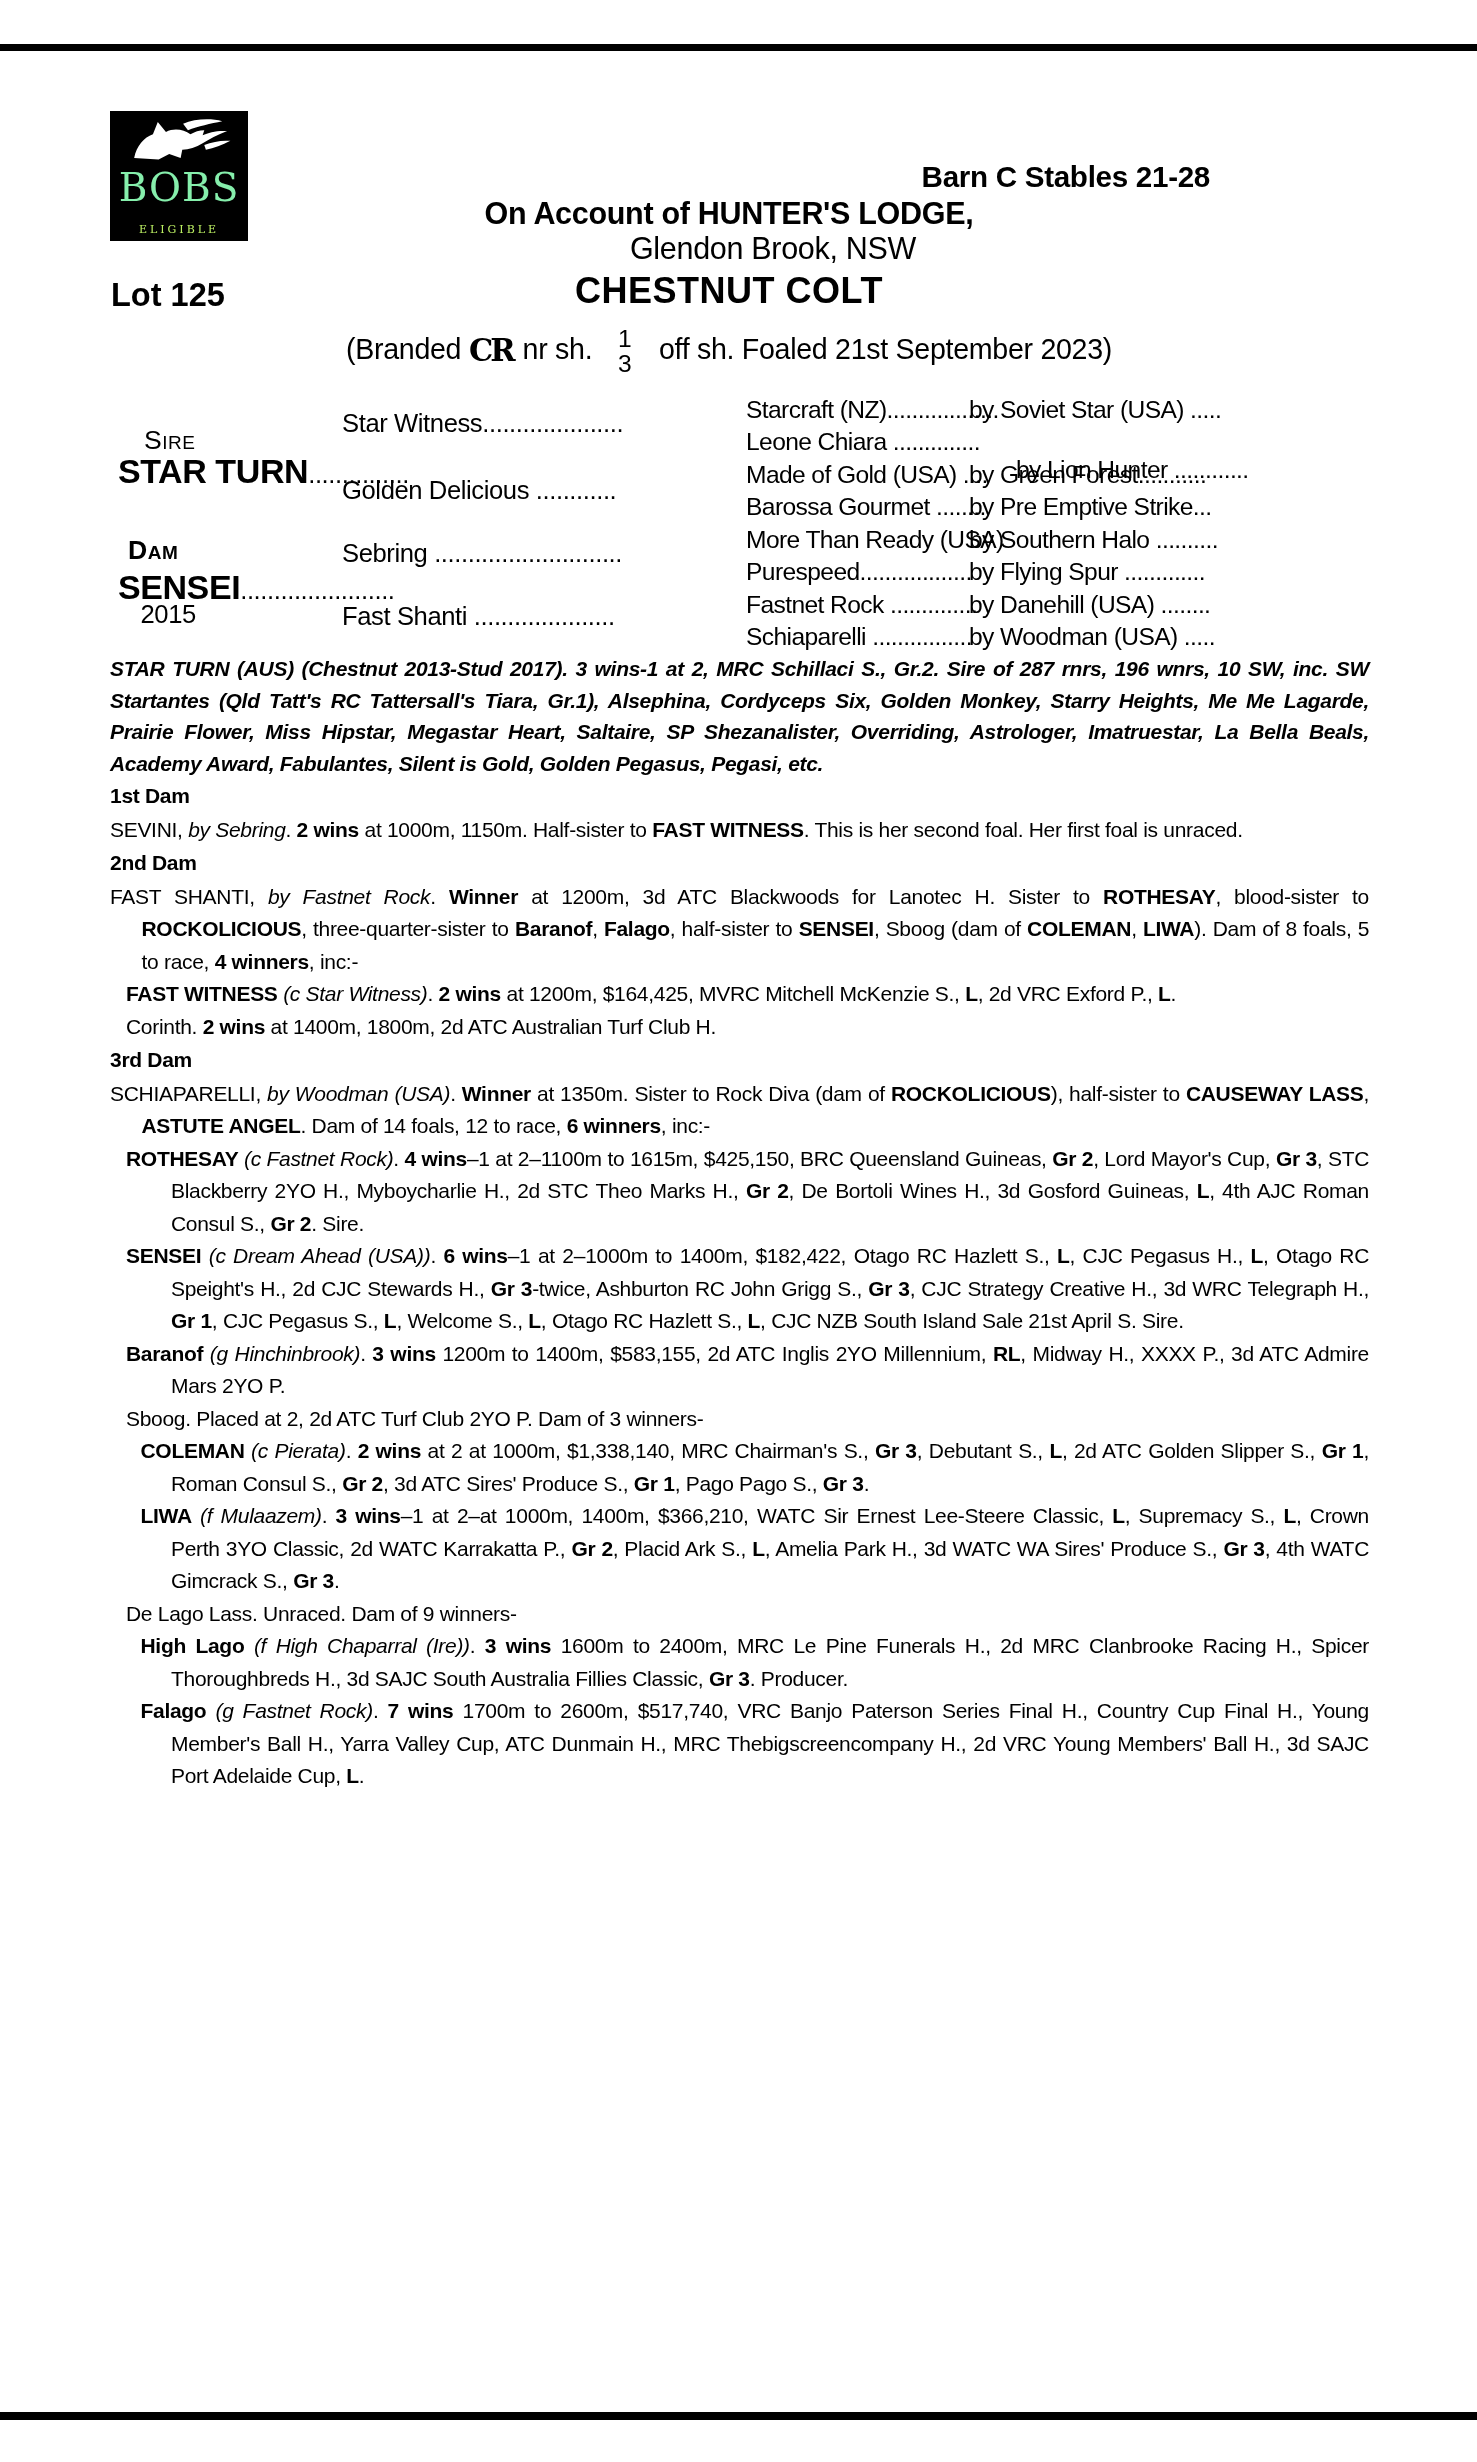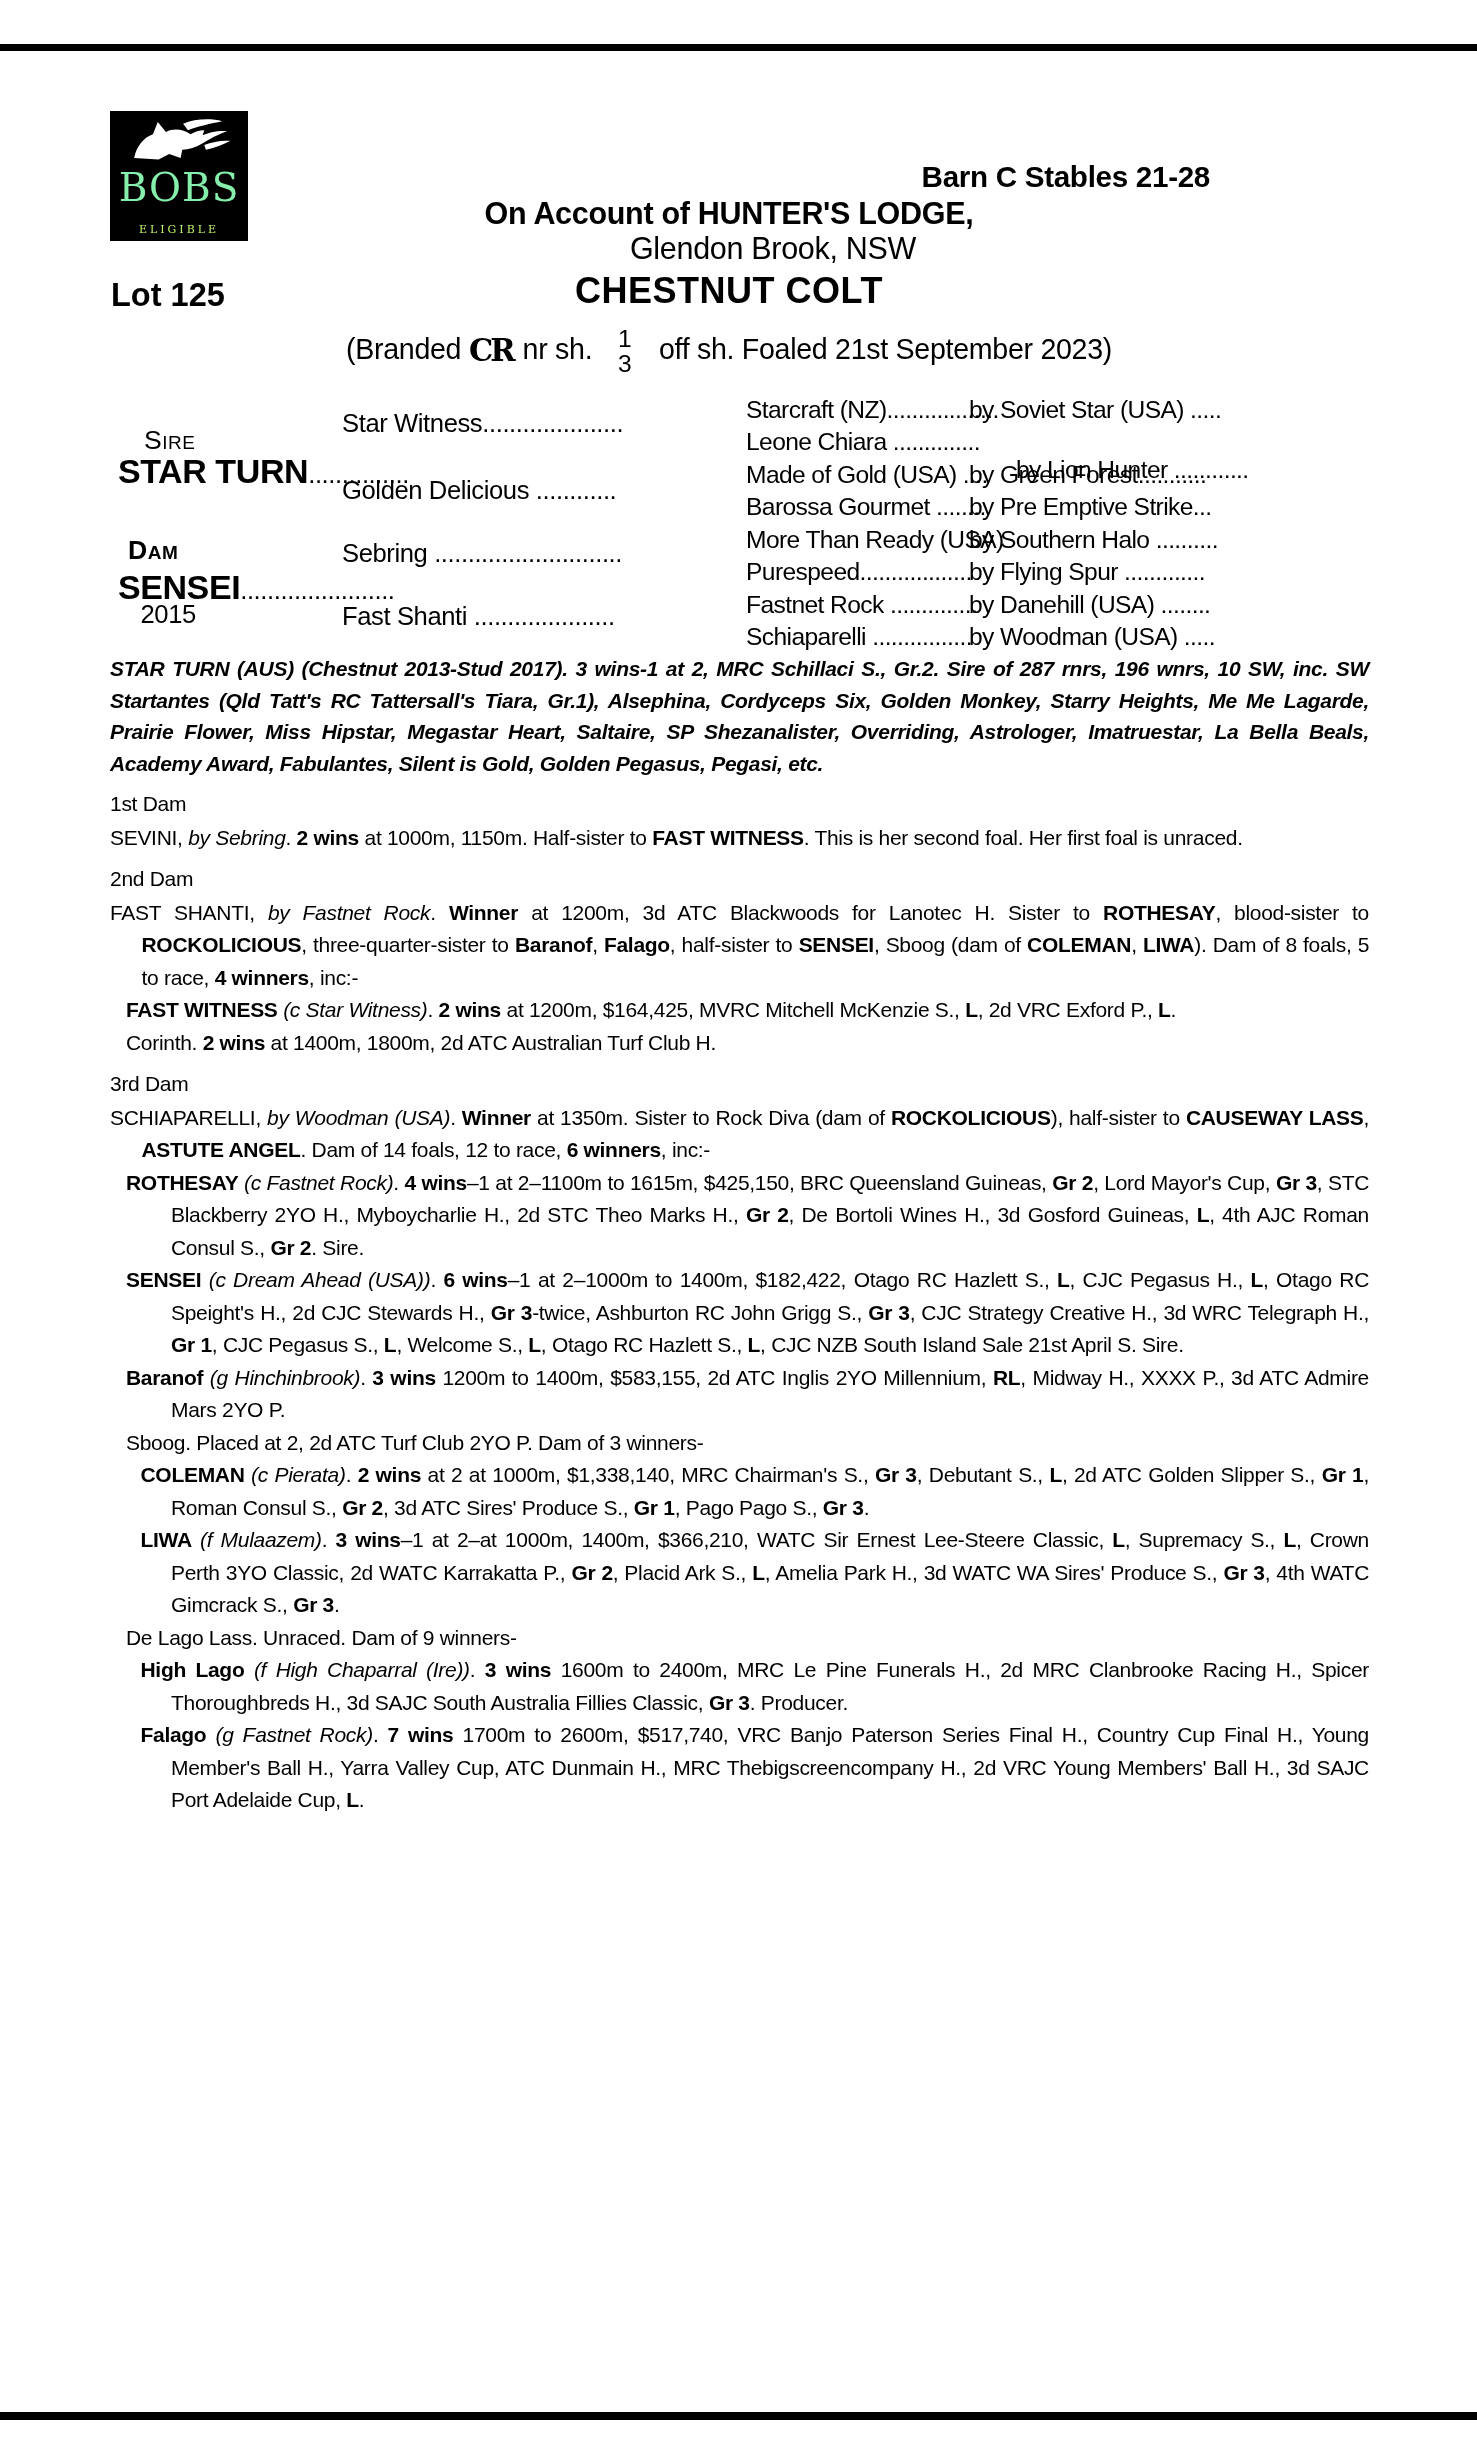--- a/index.html
+++ b/index.html
@@ -32,21 +32,21 @@
   .pedigree{position:absolute;left:110px;top:387px;width:1269px;height:264px;font-size:25.6px;letter-spacing:-0.4px;}
   .ped{position:absolute;white-space:nowrap;}
   .ped-label{font-variant:small-caps;font-size:26.6px;letter-spacing:0.5px;}
   .ped-name{font-weight:bold;font-size:34px;}
   .ped-dots{font-weight:normal;}
   .gp-name,.gp-by{font-size:24.6px;letter-spacing:-0.6px;}
 
   
   .bodyflow{position:absolute;left:110px;top:653px;width:1259px;font-size:21px;line-height:32.5px;letter-spacing:-0.3px;}
   .sire-para{font-weight:bold;font-style:italic;text-align:justify;line-height:31.5px;}
-  .dam-head{font-weight:normal;margin-top:9px;margin-bottom:1px;}
+  .dam-head{font-weight:bold;margin-top:1px;margin-bottom:1px;}
   .para{text-align:justify;}
   .para.l0{padding-left:31.5px;text-indent:-31.5px;}
   .para.l1{padding-left:61px;text-indent:-45px;}
   .para.l2{padding-left:61px;text-indent:-30.5px;}
   .rt-b{font-weight:bold;}
   .rt-i{font-style:italic;}
   .rt-bi{font-weight:bold;font-style:italic;}
 </style>
 </head>
 <body>

